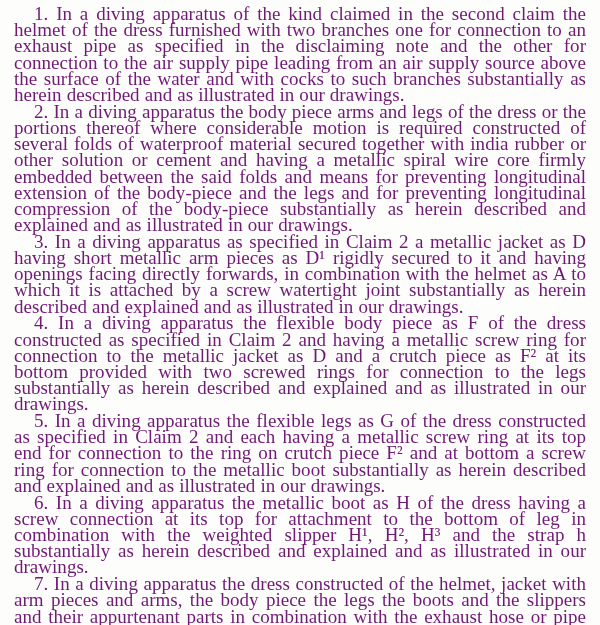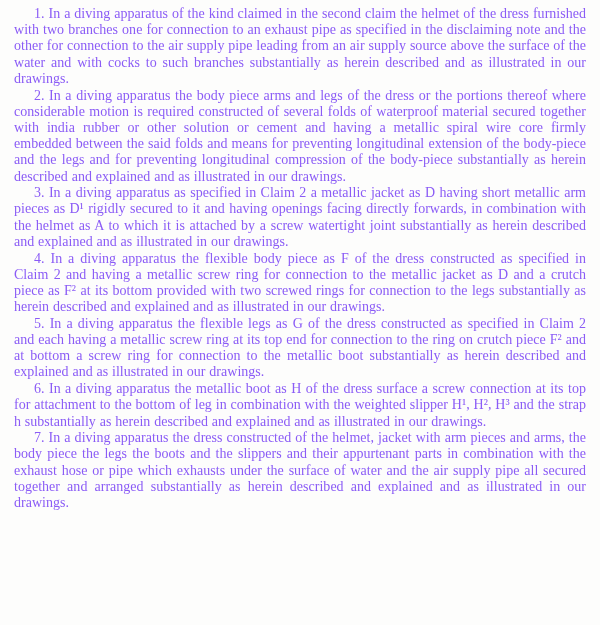--- a/index.html
+++ b/index.html
@@ -20,29 +20,29 @@
     position: relative;
     padding: 0;
     box-sizing: border-box;
     background: #fdfdfc;
   }
   .claims {
     padding: 6px 14px 0 14px;
     box-sizing: border-box;
   }
   .claim {
-    font-size: 14px;
+    font-size: 19px;
     line-height: 16.2px;
     text-align: justify;
     text-justify: inter-word;
     margin: 0 0 0.5px 0;
     text-indent: 20px;
     letter-spacing: 0.02px;
     word-spacing: 0.3px;
-    color: #8b5cf6;
+    color: #701a75;
     -webkit-font-smoothing: none;
   }
 </style>
 </head>
 <body>
 
 <div id="page">
   <div class="claims">
 
     <p class="claim">
@@ -65,21 +65,21 @@
       <span>In a diving apparatus the flexible body piece as F of the dress constructed as specified in Claim 2 and having a metallic screw ring for connection to the metallic jacket as D and a crutch piece as F² at its bottom provided with two screwed rings for connection to the legs substantially as herein described and explained and as illustrated in our drawings.</span>
     </p>
 
     <p class="claim">
       <span>5.</span>
       <span>In a diving apparatus the flexible legs as G of the dress constructed as specified in Claim 2 and each having a metallic screw ring at its top end for connection to the ring on crutch piece F² and at bottom a screw ring for connection to the metallic boot substantially as herein described and explained and as illustrated in our drawings.</span>
     </p>
 
     <p class="claim">
       <span>6.</span>
-      <span>In a diving apparatus the metallic boot as H of the dress surface a screw connection at its top for attachment to the bottom of leg in combination with the weighted slipper H¹, H², H³ and the strap h substantially as herein described and explained and as illustrated in our drawings.</span>
+      <span>In a diving apparatus the metallic boot as H of the dress having a screw connection at its top for attachment to the bottom of leg in combination with the weighted slipper H¹, H², H³ and the strap h substantially as herein described and explained and as illustrated in our drawings.</span>
     </p>
 
     <p class="claim">
       <span>7.</span>
       <span>In a diving apparatus the dress constructed of the helmet, jacket with arm pieces and arms, the body piece the legs the boots and the slippers and their appurtenant parts in combination with the exhaust hose or pipe which exhausts under the surface of water and the air supply pipe all secured together and arranged substantially as herein described and explained and as illustrated in our drawings.</span>
     </p>
 
   </div>
 </div>
 

